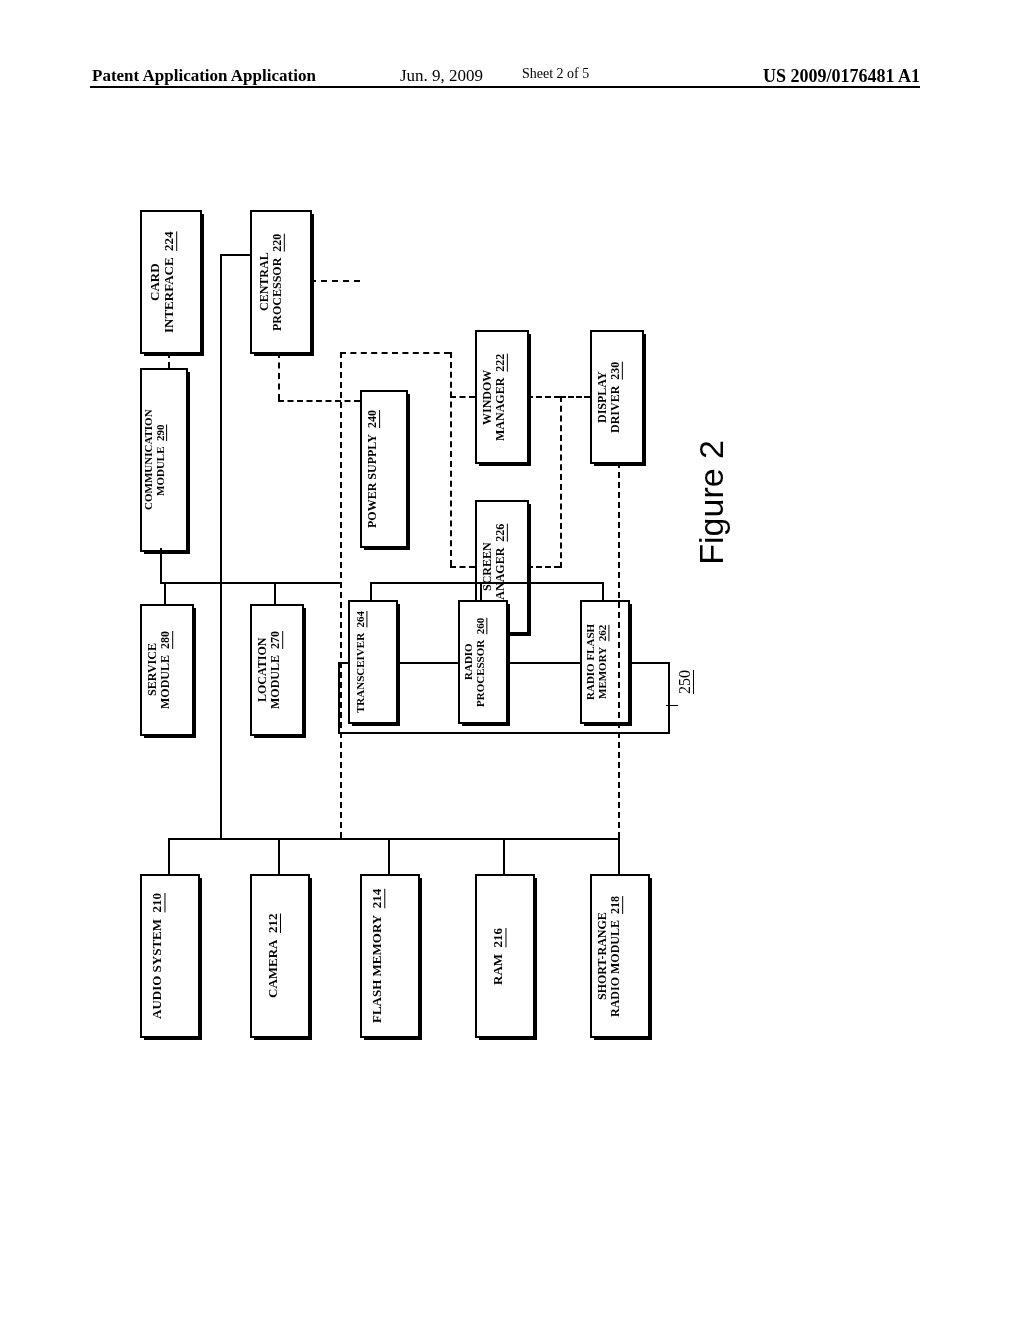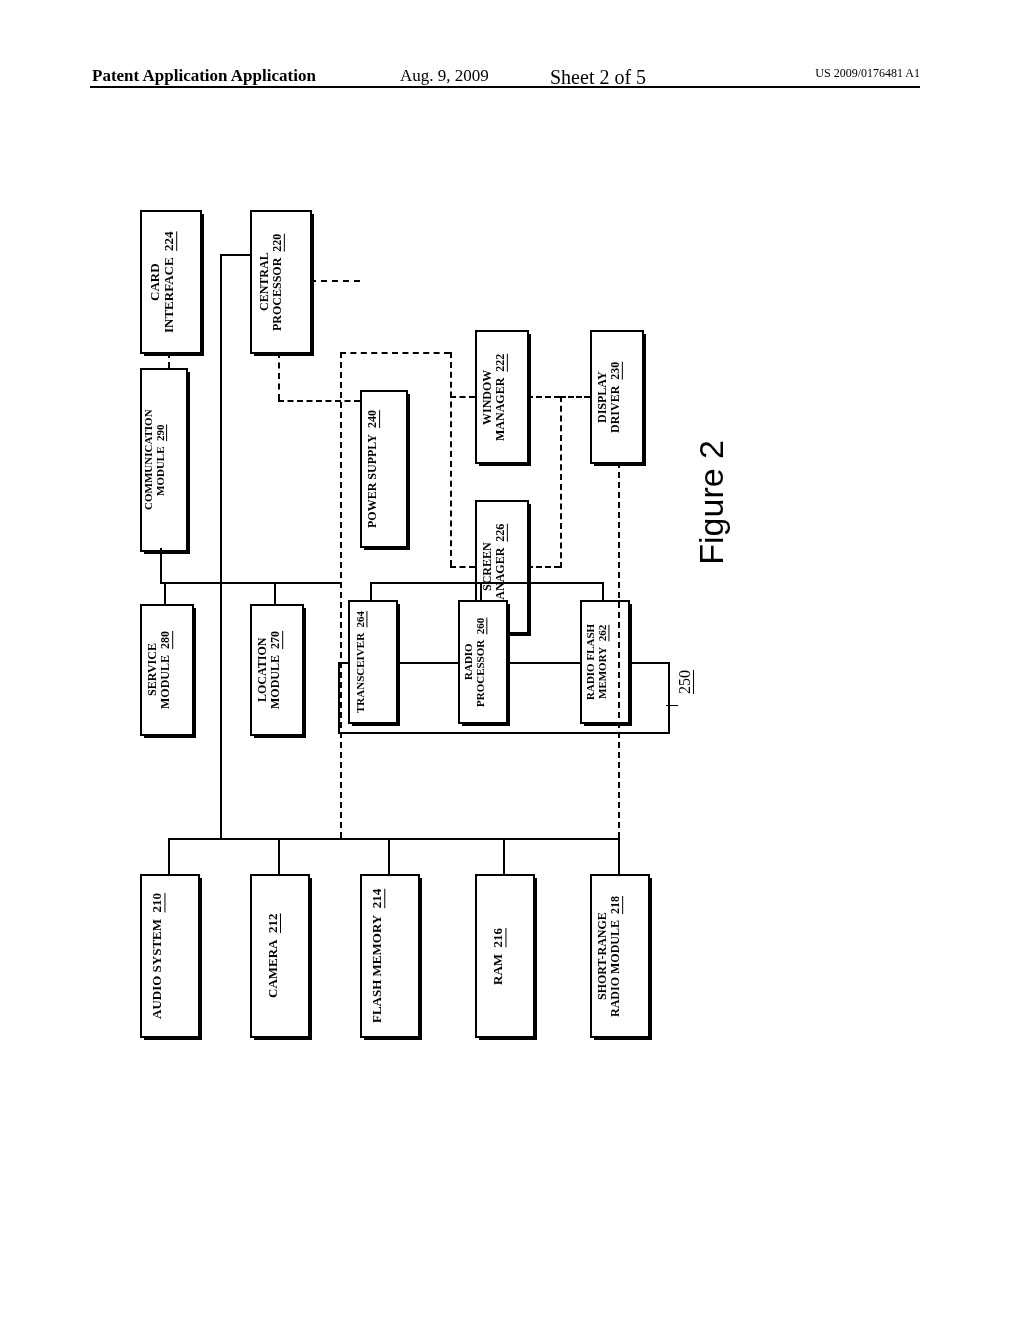--- a/index.html
+++ b/index.html
@@ -1,22 +1,22 @@
 <!DOCTYPE html>
 <html><head>
 <meta charset="utf-8">
 <style>
 html,body{margin:0;padding:0;background:#fff;font-family:"Times New Roman",serif}
 .page{position:relative;width:1024px;height:1320px}
 .hdr{position:absolute;top:86px;left:0;width:1024px}
 .hdr-line{position:absolute;top:0;left:90px;width:830px;border-top:2px solid #000}
 .hdr-pub{position:absolute;top:-20px;left:92px;font-weight:bold;font-size:17px}
 .hdr-date{position:absolute;top:-20px;left:400px;font-size:17px}
-.hdr-sheet{position:absolute;top:-20px;left:550px;font-size:20px}
-.hdr-num{position:absolute;top:-20px;right:104px;font-weight:normal;font-size:12px}
+.hdr-sheet{position:absolute;top:-20px;left:522px;font-size:14px}
+.hdr-num{position:absolute;top:-20px;right:104px;font-weight:bold;font-size:18px}
 
 .diagram{position:absolute;top:210px;left:140px;width:720px;height:870px}
 
 .box{position:absolute;border:2px solid #000;background:#fff;text-align:center}
 .shadow{position:absolute;background:#000}
 
 .lbl{position:absolute;writing-mode:vertical-rl;transform:rotate(180deg);font-weight:bold;line-height:1.1;white-space:nowrap}
 .refnum{text-decoration:underline}
 
 .hbus{position:absolute;background:#000;height:2px}
@@ -29,21 +29,21 @@
 .reflabel{position:absolute;writing-mode:vertical-rl;transform:rotate(180deg);font-size:16px;font-family:"Times New Roman",serif}
 .reflabel .refnum{text-decoration:underline}
 </style>
 </head>
 <body>
 
 <div class="page">
   <div class="hdr">
     <div class="hdr-line"></div>
     <div class="hdr-pub">Patent Application Application</div>
-    <div class="hdr-date">Aug. 9, 2009</div>
+    <div class="hdr-date">Jun. 9, 2009</div>
     <div class="hdr-sheet">Sheet 2 of 5</div>
     <div class="hdr-num">US 2009/0176481 A1</div>
   </div>
 
   <div class="diagram">
 
     <div class="shadow" style="left:4px;top:826px;width:58px;height:4px"></div>
     <div class="shadow" style="left:58px;top:668px;width:4px;height:162px"></div>
     <div class="box" style="left:0;top:664px;width:56px;height:160px">
       <span class="lbl" style="left:8px;top:10px;height:140px;font-size:13px">

